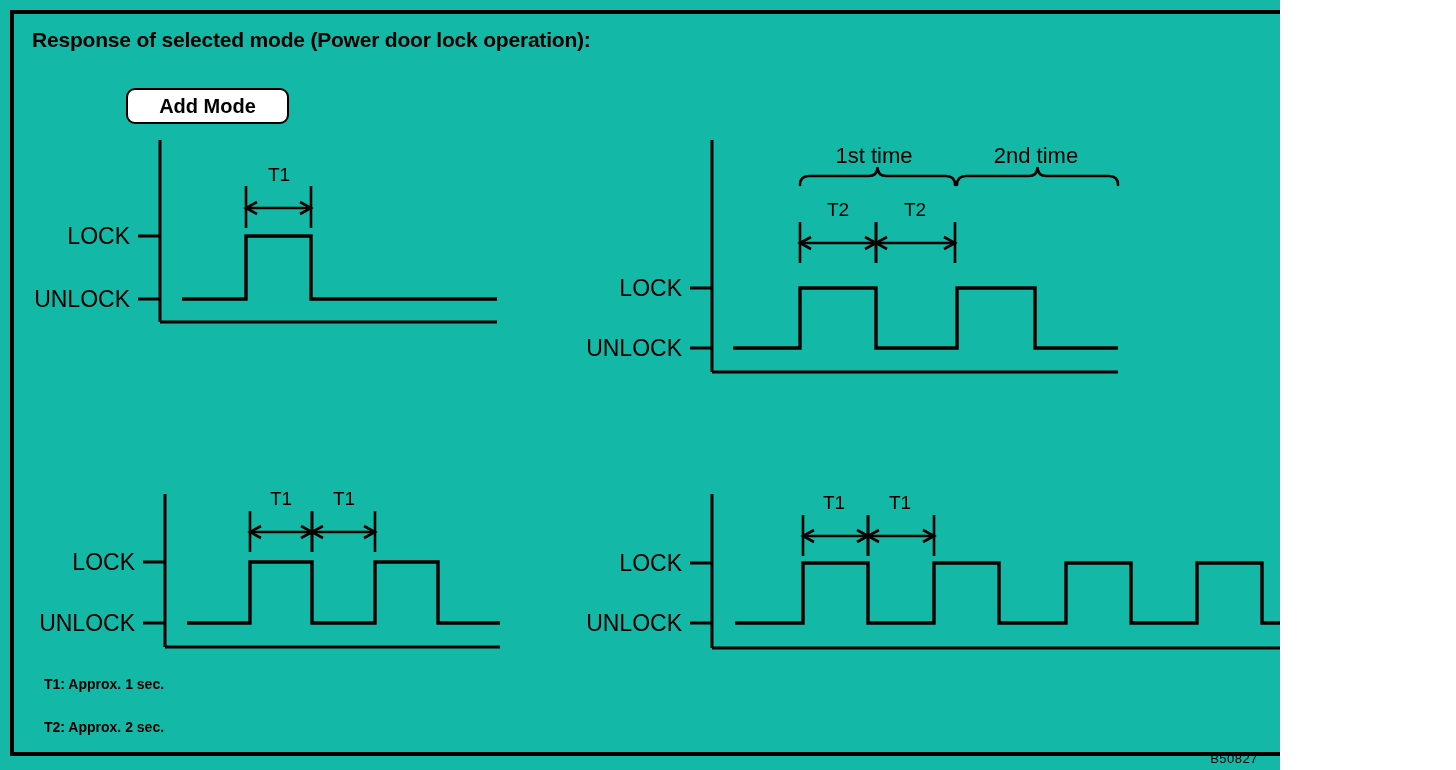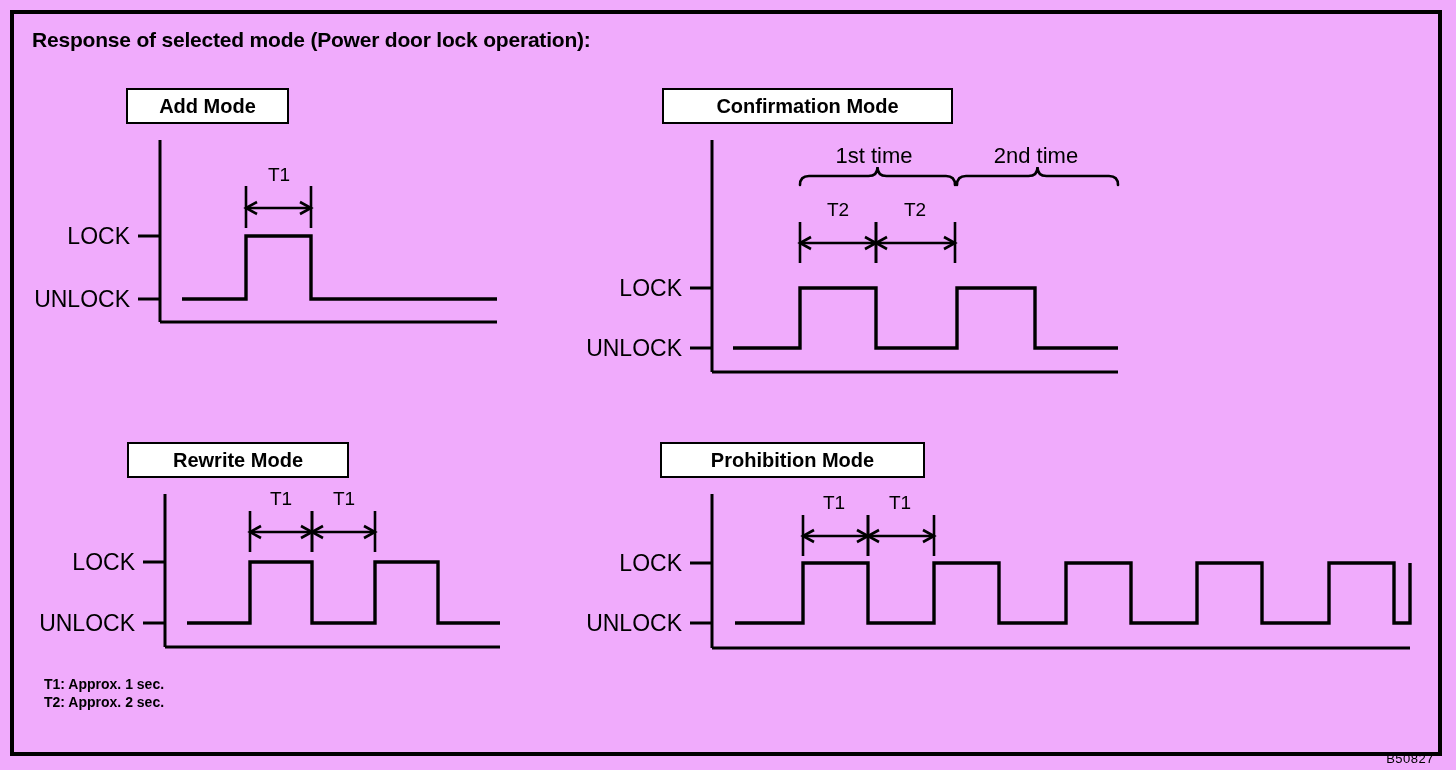--- a/index.html
+++ b/index.html
@@ -2,23 +2,23 @@
 <html><head>
 <meta charset="utf-8">
 <style>
   html, body {
     margin: 0;
     padding: 0;
     background: #ffffff;
   }
   #page {
     position: relative;
-    width: 1456px;
+    width: 1280px;
     height: 770px;
-    background: #f0abfc;
+    background: #14b8a6;
     font-family: "Liberation Sans", sans-serif;
     overflow: hidden;
   }
   .frame {
     position: absolute;
     left: 10px;
     top: 10px;
     width: 1432px;
     height: 746px;
     border: 4px solid #000000;
@@ -89,24 +89,21 @@
   }
 </style>
 </head>
 <body>
 
 <div id="page">
   <div class="frame"></div>
 
   <div class="title">Response of selected mode (Power door lock operation):</div>
 
-  <div class="mode-box" id="box-0" style="left: 126px; top: 88px; width: 163px; height: 36px;">Add Mode</div>
-  <div class="mode-box" id="box-1" style="left: 662px; top: 88px; width: 291px; height: 36px;">Confirmation Mode</div>
-  <div class="mode-box" id="box-2" style="left: 127px; top: 442px; width: 222px; height: 36px;">Rewrite Mode</div>
-  <div class="mode-box" id="box-3" style="left: 660px; top: 442px; width: 265px; height: 36px;">Prohibition Mode</div>
+  <div class="mode-box" id="box-0" style="left: 126px; top: 88px; width: 163px; height: 36px; border-radius: 9px;">Add Mode</div>
 
   <svg class="wave" id="wave-layer" viewBox="0 0 1456 770">
       <g>
         <line x1="160" y1="140" x2="160" y2="322" stroke="#000000" stroke-width="3" stroke-linecap="butt"></line>
         <line x1="160" y1="322" x2="497" y2="322" stroke="#000000" stroke-width="3" stroke-linecap="butt"></line>
         <line x1="138" y1="236" x2="160" y2="236" stroke="#000000" stroke-width="3" stroke-linecap="butt"></line>
         <line x1="138" y1="299" x2="160" y2="299" stroke="#000000" stroke-width="3" stroke-linecap="butt"></line>
         <text x="130" y="244" text-anchor="end" class="axis-label">LOCK</text>
         <text x="130" y="307" text-anchor="end" class="axis-label">UNLOCK</text>
         <path d="M 182 299 L 246 299 L 246 236 L 311 236 L 311 299 L 497 299" fill="none" stroke="#000000" stroke-width="3.4" stroke-linejoin="miter" stroke-linecap="butt"></path>
@@ -194,16 +191,16 @@
           <line x1="934" y1="515" x2="934" y2="556" stroke="#000000" stroke-width="2.6" stroke-linecap="butt"></line>
           <line x1="868" y1="536" x2="934" y2="536" stroke="#000000" stroke-width="2.6" stroke-linecap="butt"></line>
           <polyline points="879,530 868,536 879,542" fill="none" stroke="#000000" stroke-width="2.6"></polyline>
           <polyline points="923,530 934,536 923,542" fill="none" stroke="#000000" stroke-width="2.6"></polyline>
           <text x="900" y="509" text-anchor="middle" class="dim-label">T1</text>
         </g>
       </g>
     </svg>
 
   <div class="legend" style="left:44px; top:676px;">T1: Approx. 1 sec.</div>
-  <div class="legend" style="left:44px; top:694px;">T2: Approx. 2 sec.</div>
+  <div class="legend" style="left:44px; top:719px;">T2: Approx. 2 sec.</div>
 
   <div class="corner-code">B50827</div>
 </div>
 
 </body></html>

